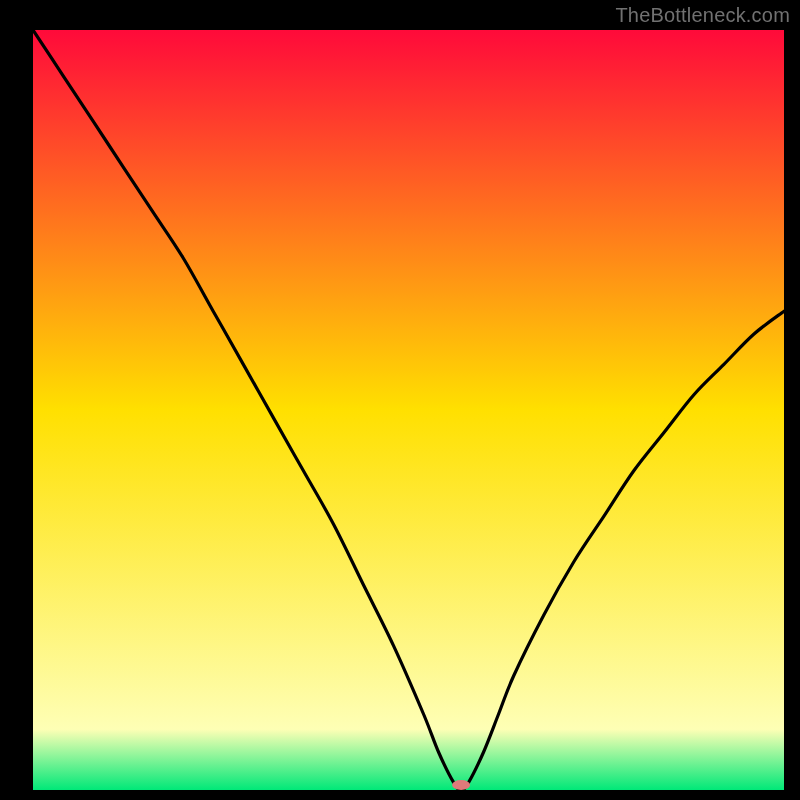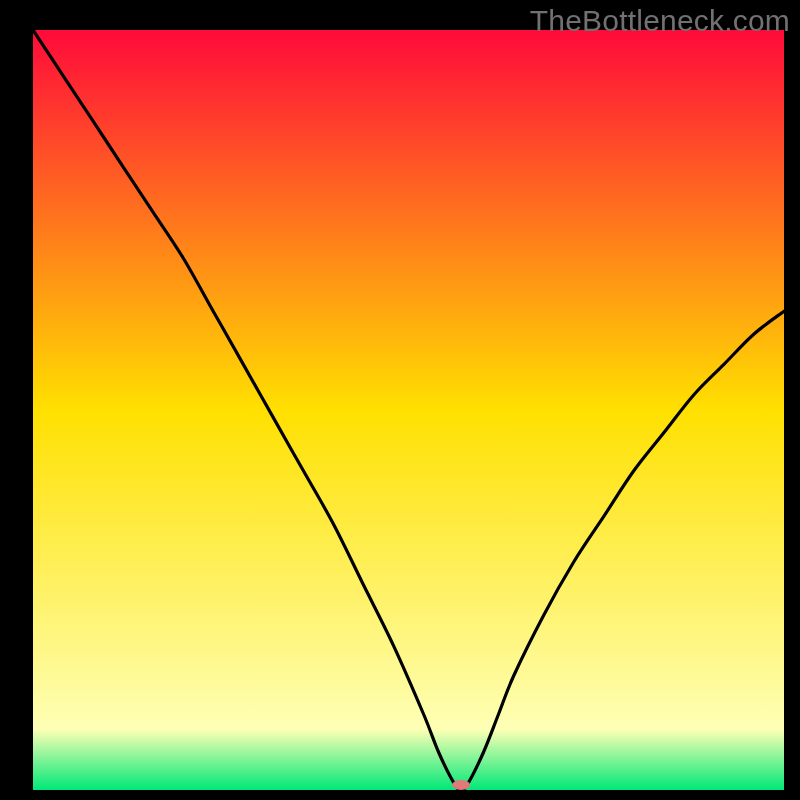--- a/index.html
+++ b/index.html
@@ -14,21 +14,21 @@
     position: relative;
     width: 800px;
     height: 800px;
     background: #000;
   }
   .watermark {
     position: absolute;
     top: 4px;
     right: 10px;
     font-family: Arial, Helvetica, sans-serif;
-    font-size: 30px;
+    font-size: 20px;
     font-weight: 500;
     color: #717171;
     letter-spacing: 0.2px;
     z-index: 20;
   }
   .plot {
     position: absolute;
     left: 33px;
     top: 30px;
     width: 751px;

